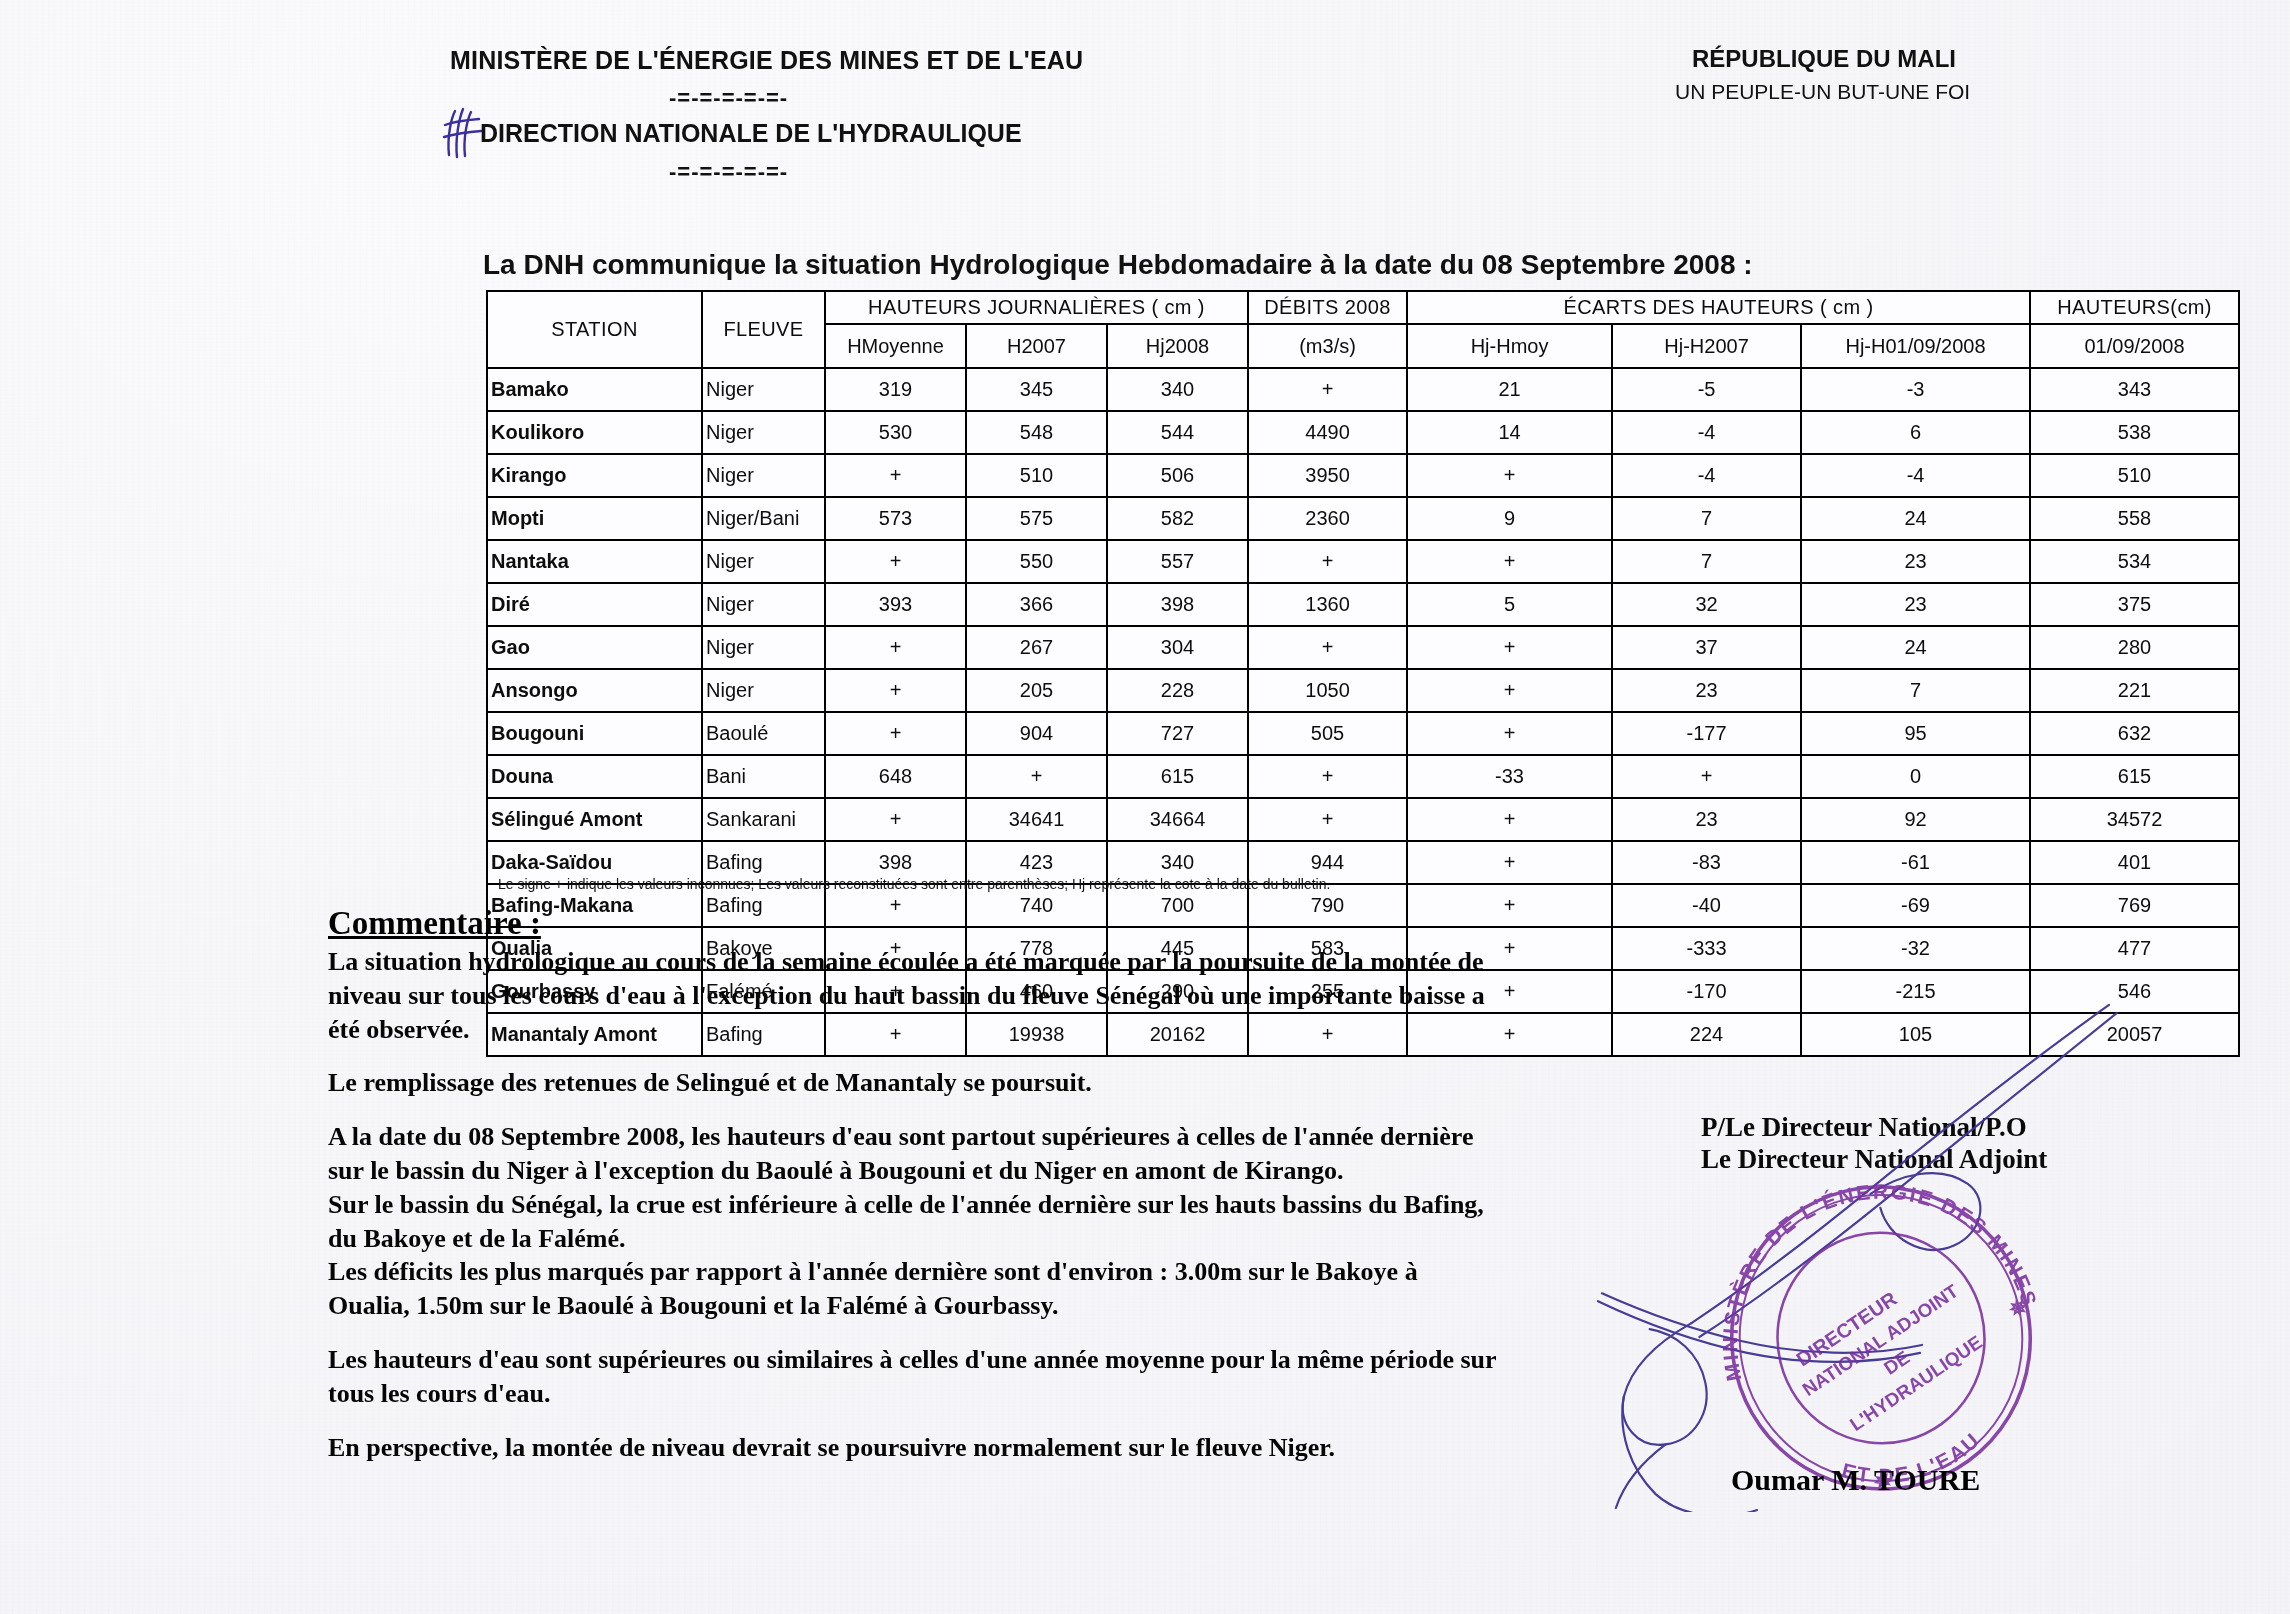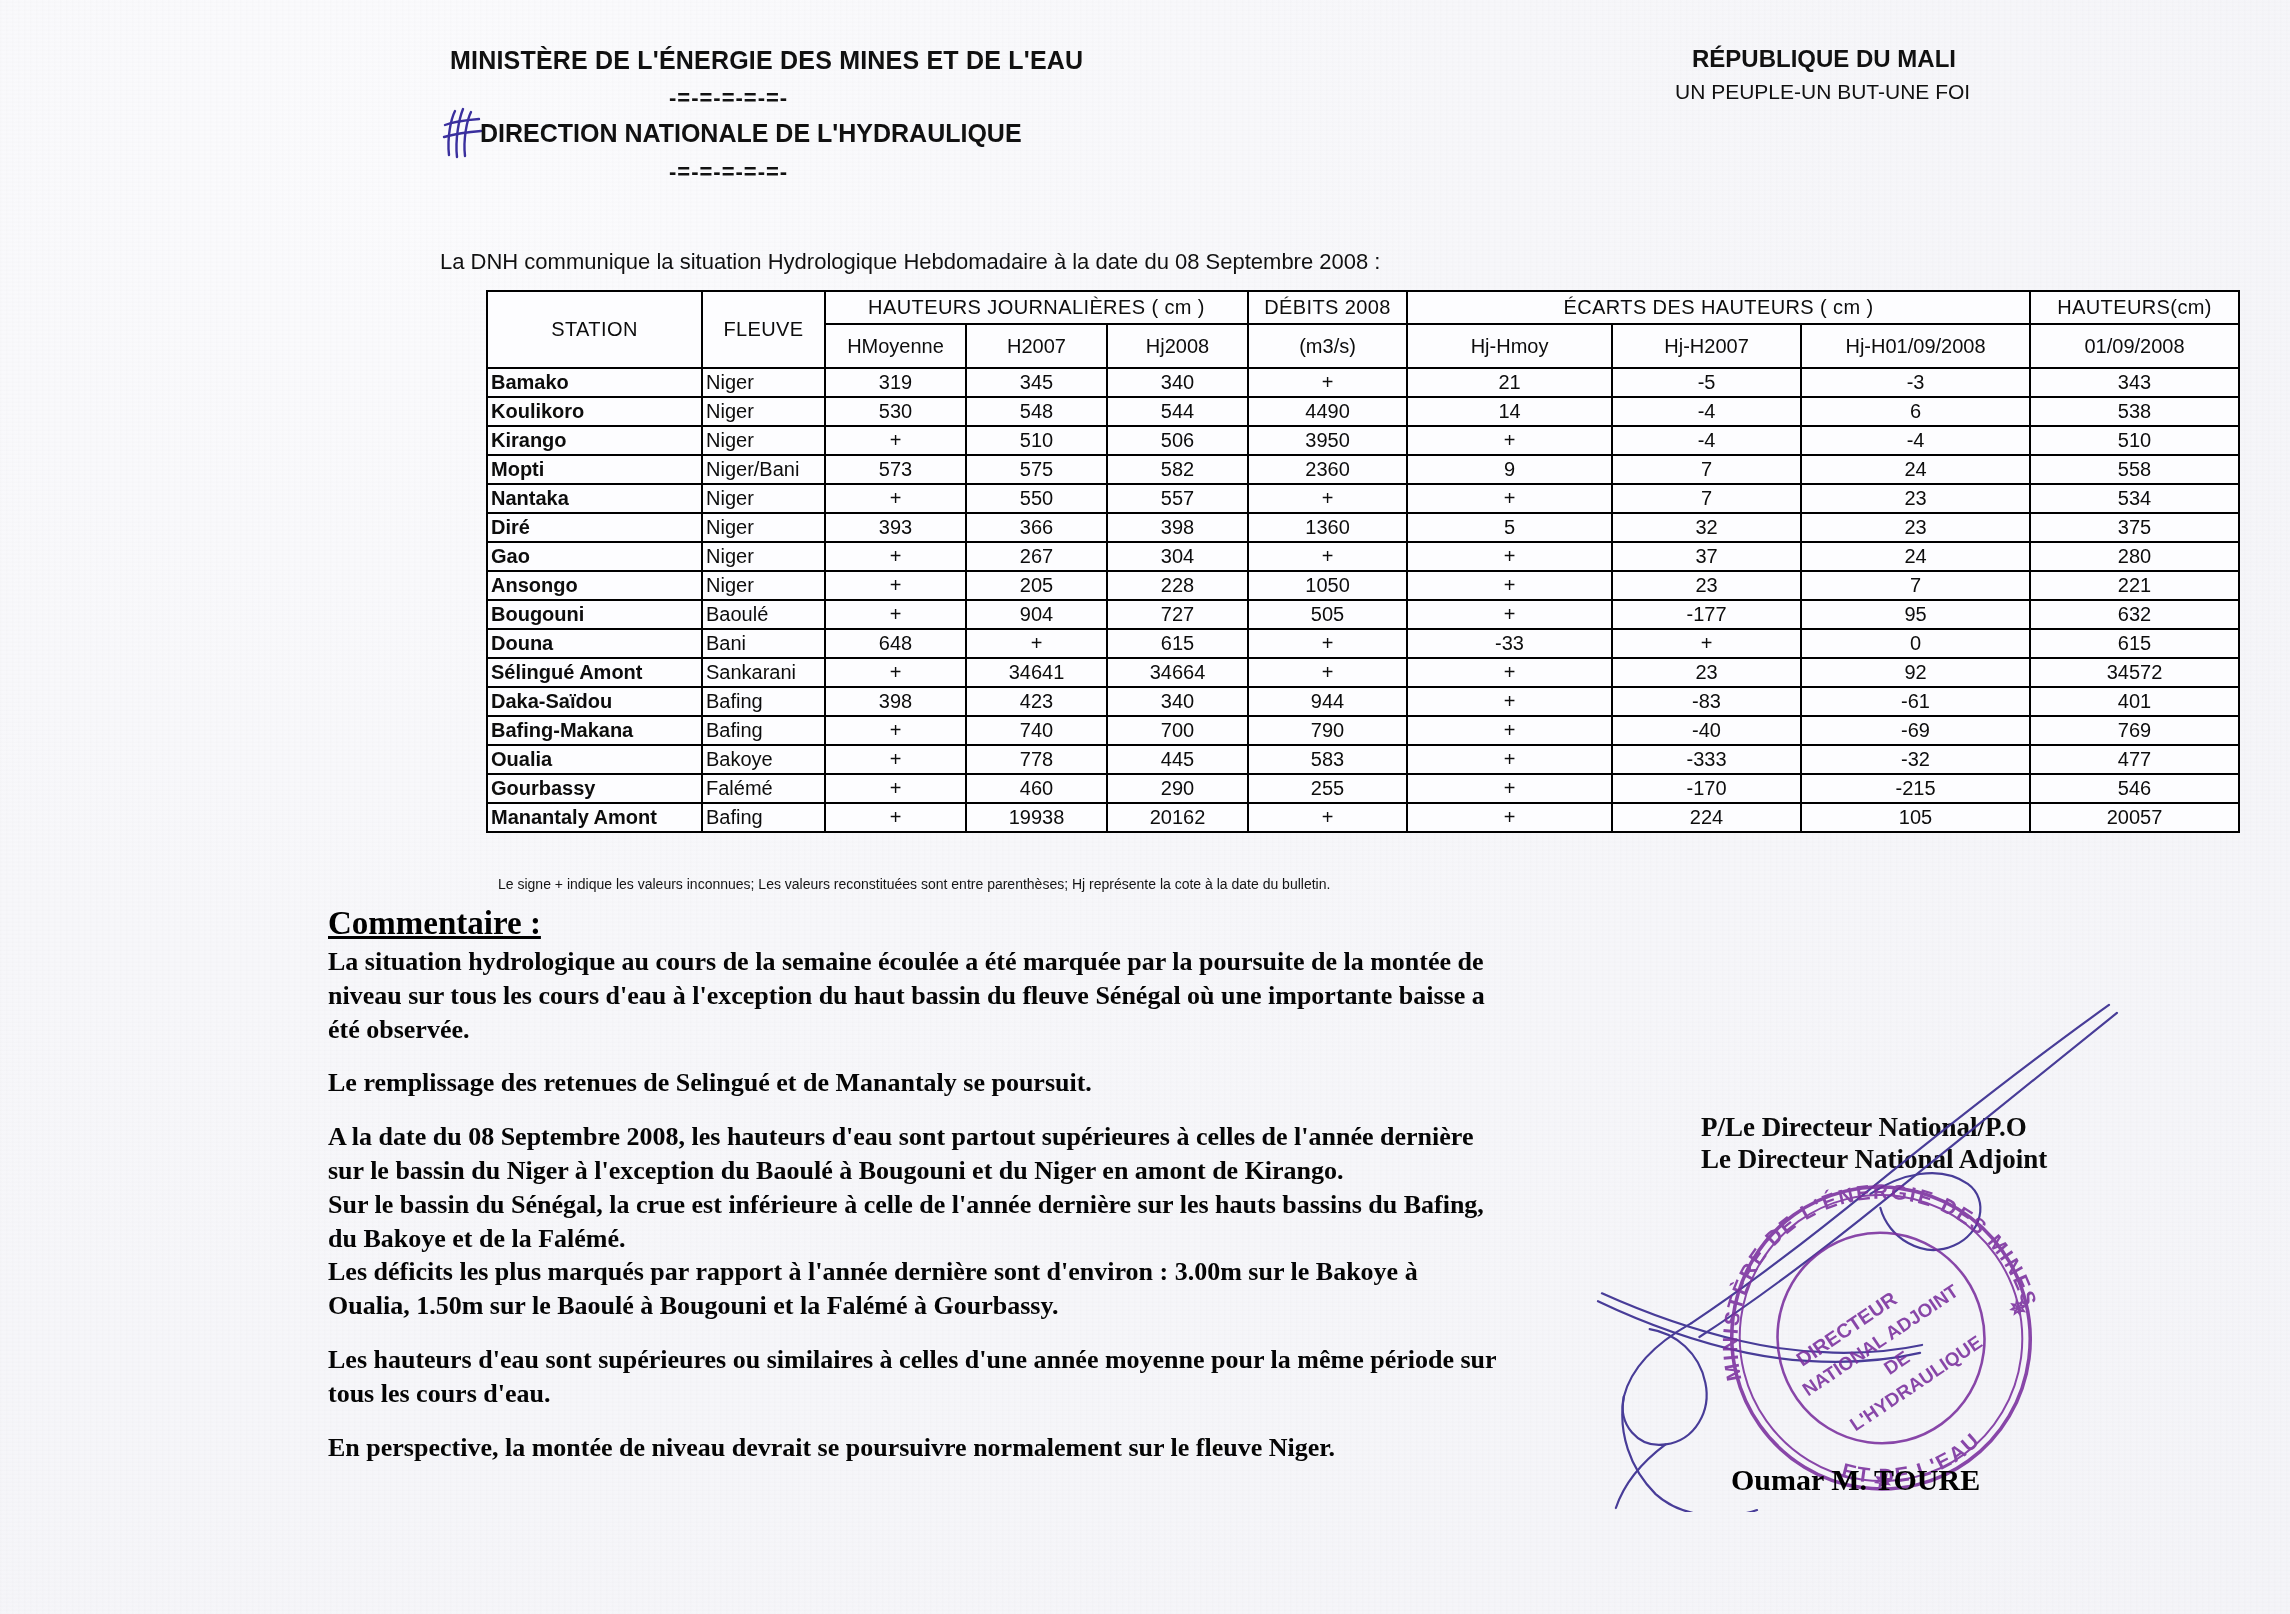--- a/index.html
+++ b/index.html
@@ -61,22 +61,22 @@
   #title-box{
     left:939px;top:184px;width:1001px;height:54px;
     border:3px solid #000;
     display:flex;align-items:center;justify-content:center;
     background:#fcfcff;
   }
   #title-text{
     font-size:30px;font-weight:bold;color:#0a0a0a;white-space:nowrap;
   }
   #subtitle{
-    left:440px;top:249px;
-    font-size:22px;font-weight:normal;color:#111;white-space:nowrap;
+    left:483px;top:249px;
+    font-size:28px;font-weight:bold;color:#111;white-space:nowrap;
   }
 
   
   #table-wrap{left:450px;top:290px;width:1692px;padding-left:36px;}
   table.bulletin{
     border-collapse:collapse;
     width:1692px;
     background:#fdfdff;
     table-layout:fixed;
   }
@@ -94,21 +94,21 @@
   }
   th.grouphdr{font-size:21px;letter-spacing:0.4px;}
   th.subhdr{font-size:20px;}
   td.station{
     text-align:left;font-weight:bold;font-size:21px;padding-left:6px;
   }
   td.fleuve{
     text-align:left;font-size:20px;padding-left:6px;
   }
   td.num{text-align:center;font-size:21px;}
-  tbody tr{height:29px;}
+  tbody tr{height:43px;}
   thead tr.r1{height:33px;}
   thead tr.r2{height:44px;}
 
   #table-note{
     left:498px;top:876px;
     font-size:14px;color:#141414;white-space:nowrap;
   }
 
   
   #commentaire-title{

